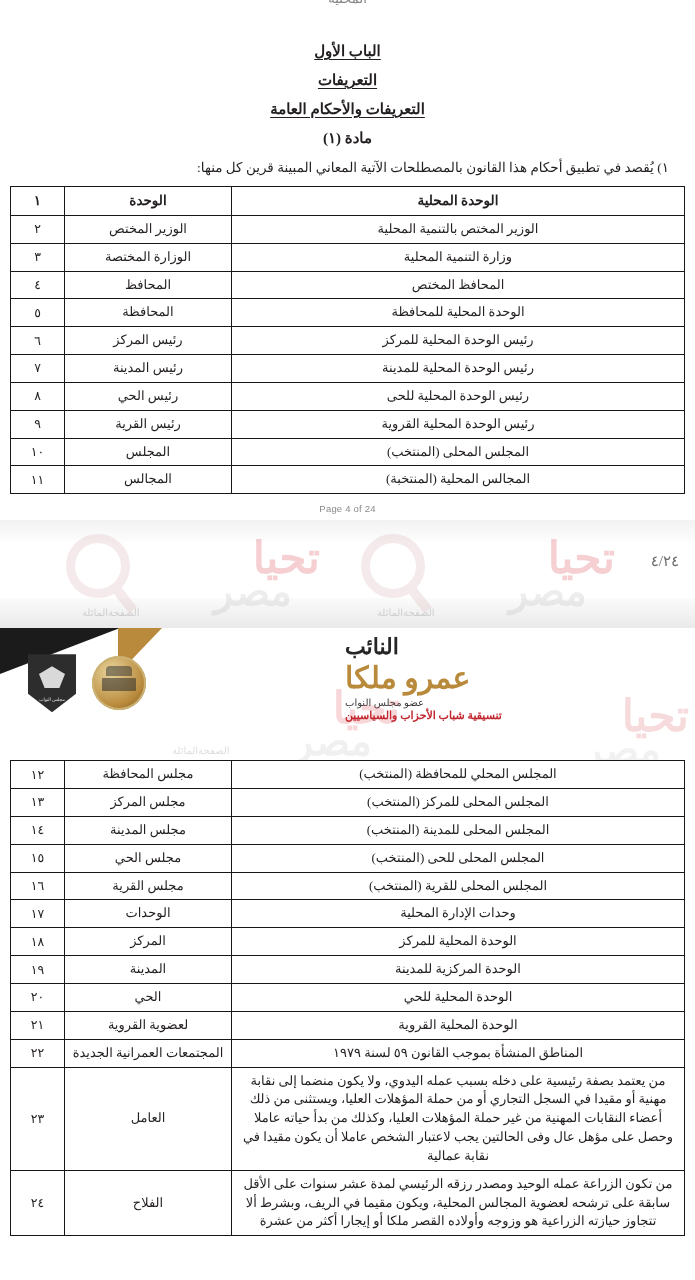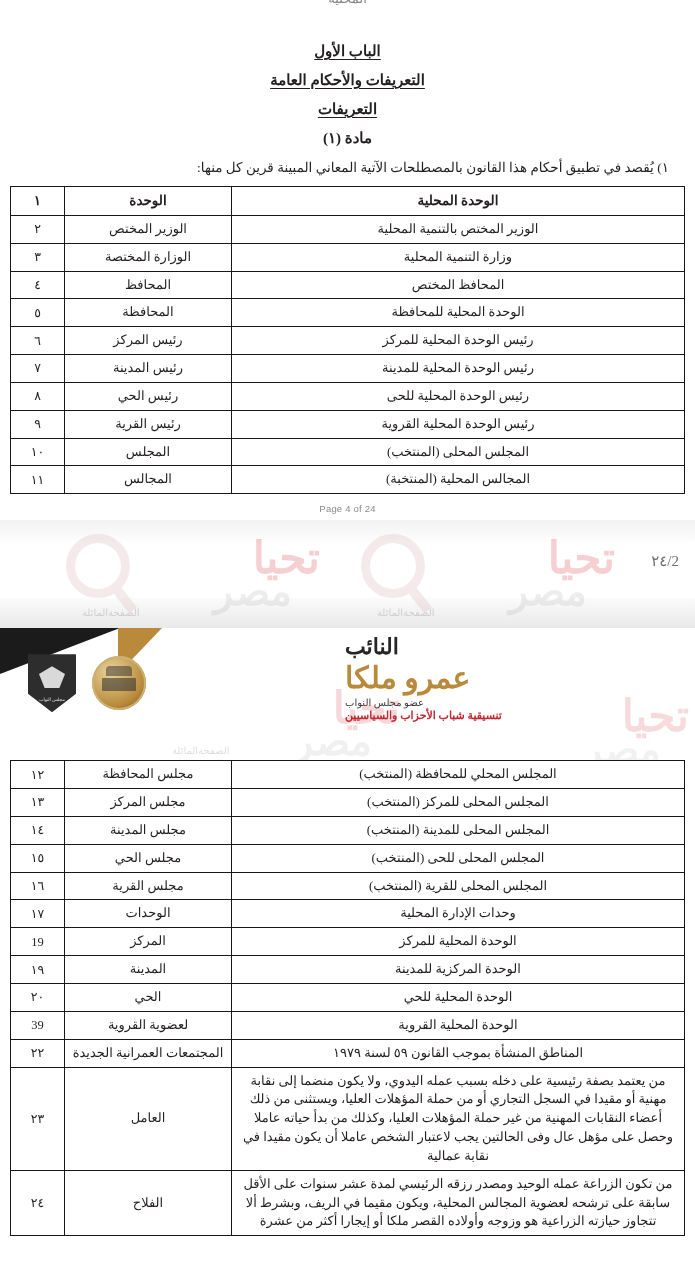--- a/index.html
+++ b/index.html
@@ -295,22 +295,22 @@
 <body>
 
 <div class="page">
 
   <div class="top-frag">
     <span>المحلية</span>
   </div>
 
   <div class="doc-head">
     <div class="ln ul">الباب الأول</div>
+    <div class="ln ul">التعريفات</div>
     <div class="ln ul">التعريفات والأحكام العامة</div>
-    <div class="ln ul">التعريفات</div>
     <div class="ln art">مادة (١)</div>
   </div>
 
   <div class="intro">١) يُقصد في تطبيق أحكام هذا القانون بالمصطلحات الآتية المعاني المبينة قرين كل منها:</div>
 
   <table class="defs">
     <tbody>
       <tr class="hdr">
         <td class="c-desc">الوحدة المحلية</td>
         <td class="c-term">الوحدة</td>
@@ -368,21 +368,21 @@
         </tr>
     </tbody>
   </table>
 
   <div class="pagelabel">Page 4 of 24</div>
 
   <div class="band">
     <div class="shade-top"></div>
     <div class="shade-bot"></div>
 
-    <div class="pageno-side">2/٢٤</div>
+    <div class="pageno-side">٤/٢٤</div>
 
     <div class="wm left">
       <div class="ring"></div>
       <div class="tahya">تحيا</div>
       <div class="masr">مصر</div>
       <div class="site">الصفحةالمائلة</div>
     </div>
 
     <div class="wm right">
       <div class="ring"></div>
@@ -453,36 +453,36 @@
           <td class="c-num">١٦</td>
         </tr>
       <tr>
           <td class="c-desc">وحدات الإدارة المحلية</td>
           <td class="c-term">الوحدات</td>
           <td class="c-num">١٧</td>
         </tr>
       <tr>
           <td class="c-desc">الوحدة المحلية للمركز</td>
           <td class="c-term">المركز</td>
-          <td class="c-num">19</td>
+          <td class="c-num">١٨</td>
         </tr>
       <tr>
           <td class="c-desc">الوحدة المركزية للمدينة</td>
           <td class="c-term">المدينة</td>
           <td class="c-num">١٩</td>
         </tr>
       <tr>
           <td class="c-desc">الوحدة المحلية للحي</td>
           <td class="c-term">الحي</td>
           <td class="c-num">٢٠</td>
         </tr>
       <tr>
           <td class="c-desc">الوحدة المحلية القروية</td>
           <td class="c-term">لعضوية القروية</td>
-          <td class="c-num">39</td>
+          <td class="c-num">٢١</td>
         </tr>
       <tr>
           <td class="c-desc">المناطق المنشأة بموجب القانون ٥٩ لسنة ١٩٧٩</td>
           <td class="c-term">المجتمعات العمرانية الجديدة</td>
           <td class="c-num">٢٢</td>
         </tr>
       <tr>
         <td class="c-desc para">من يعتمد بصفة رئيسية على دخله بسبب عمله اليدوي، ولا يكون منضما إلى نقابة مهنية أو مقيدا في السجل التجاري أو من حملة المؤهلات العليا، ويستثنى من ذلك أعضاء النقابات المهنية من غير حملة المؤهلات العليا، وكذلك من بدأ حياته عاملا وحصل على مؤهل عال وفى الحالتين يجب لاعتبار الشخص عاملا أن يكون مقيدا في نقابة عمالية</td>
         <td class="c-term vmid">العامل</td>
         <td class="c-num vmid">٢٣</td>

